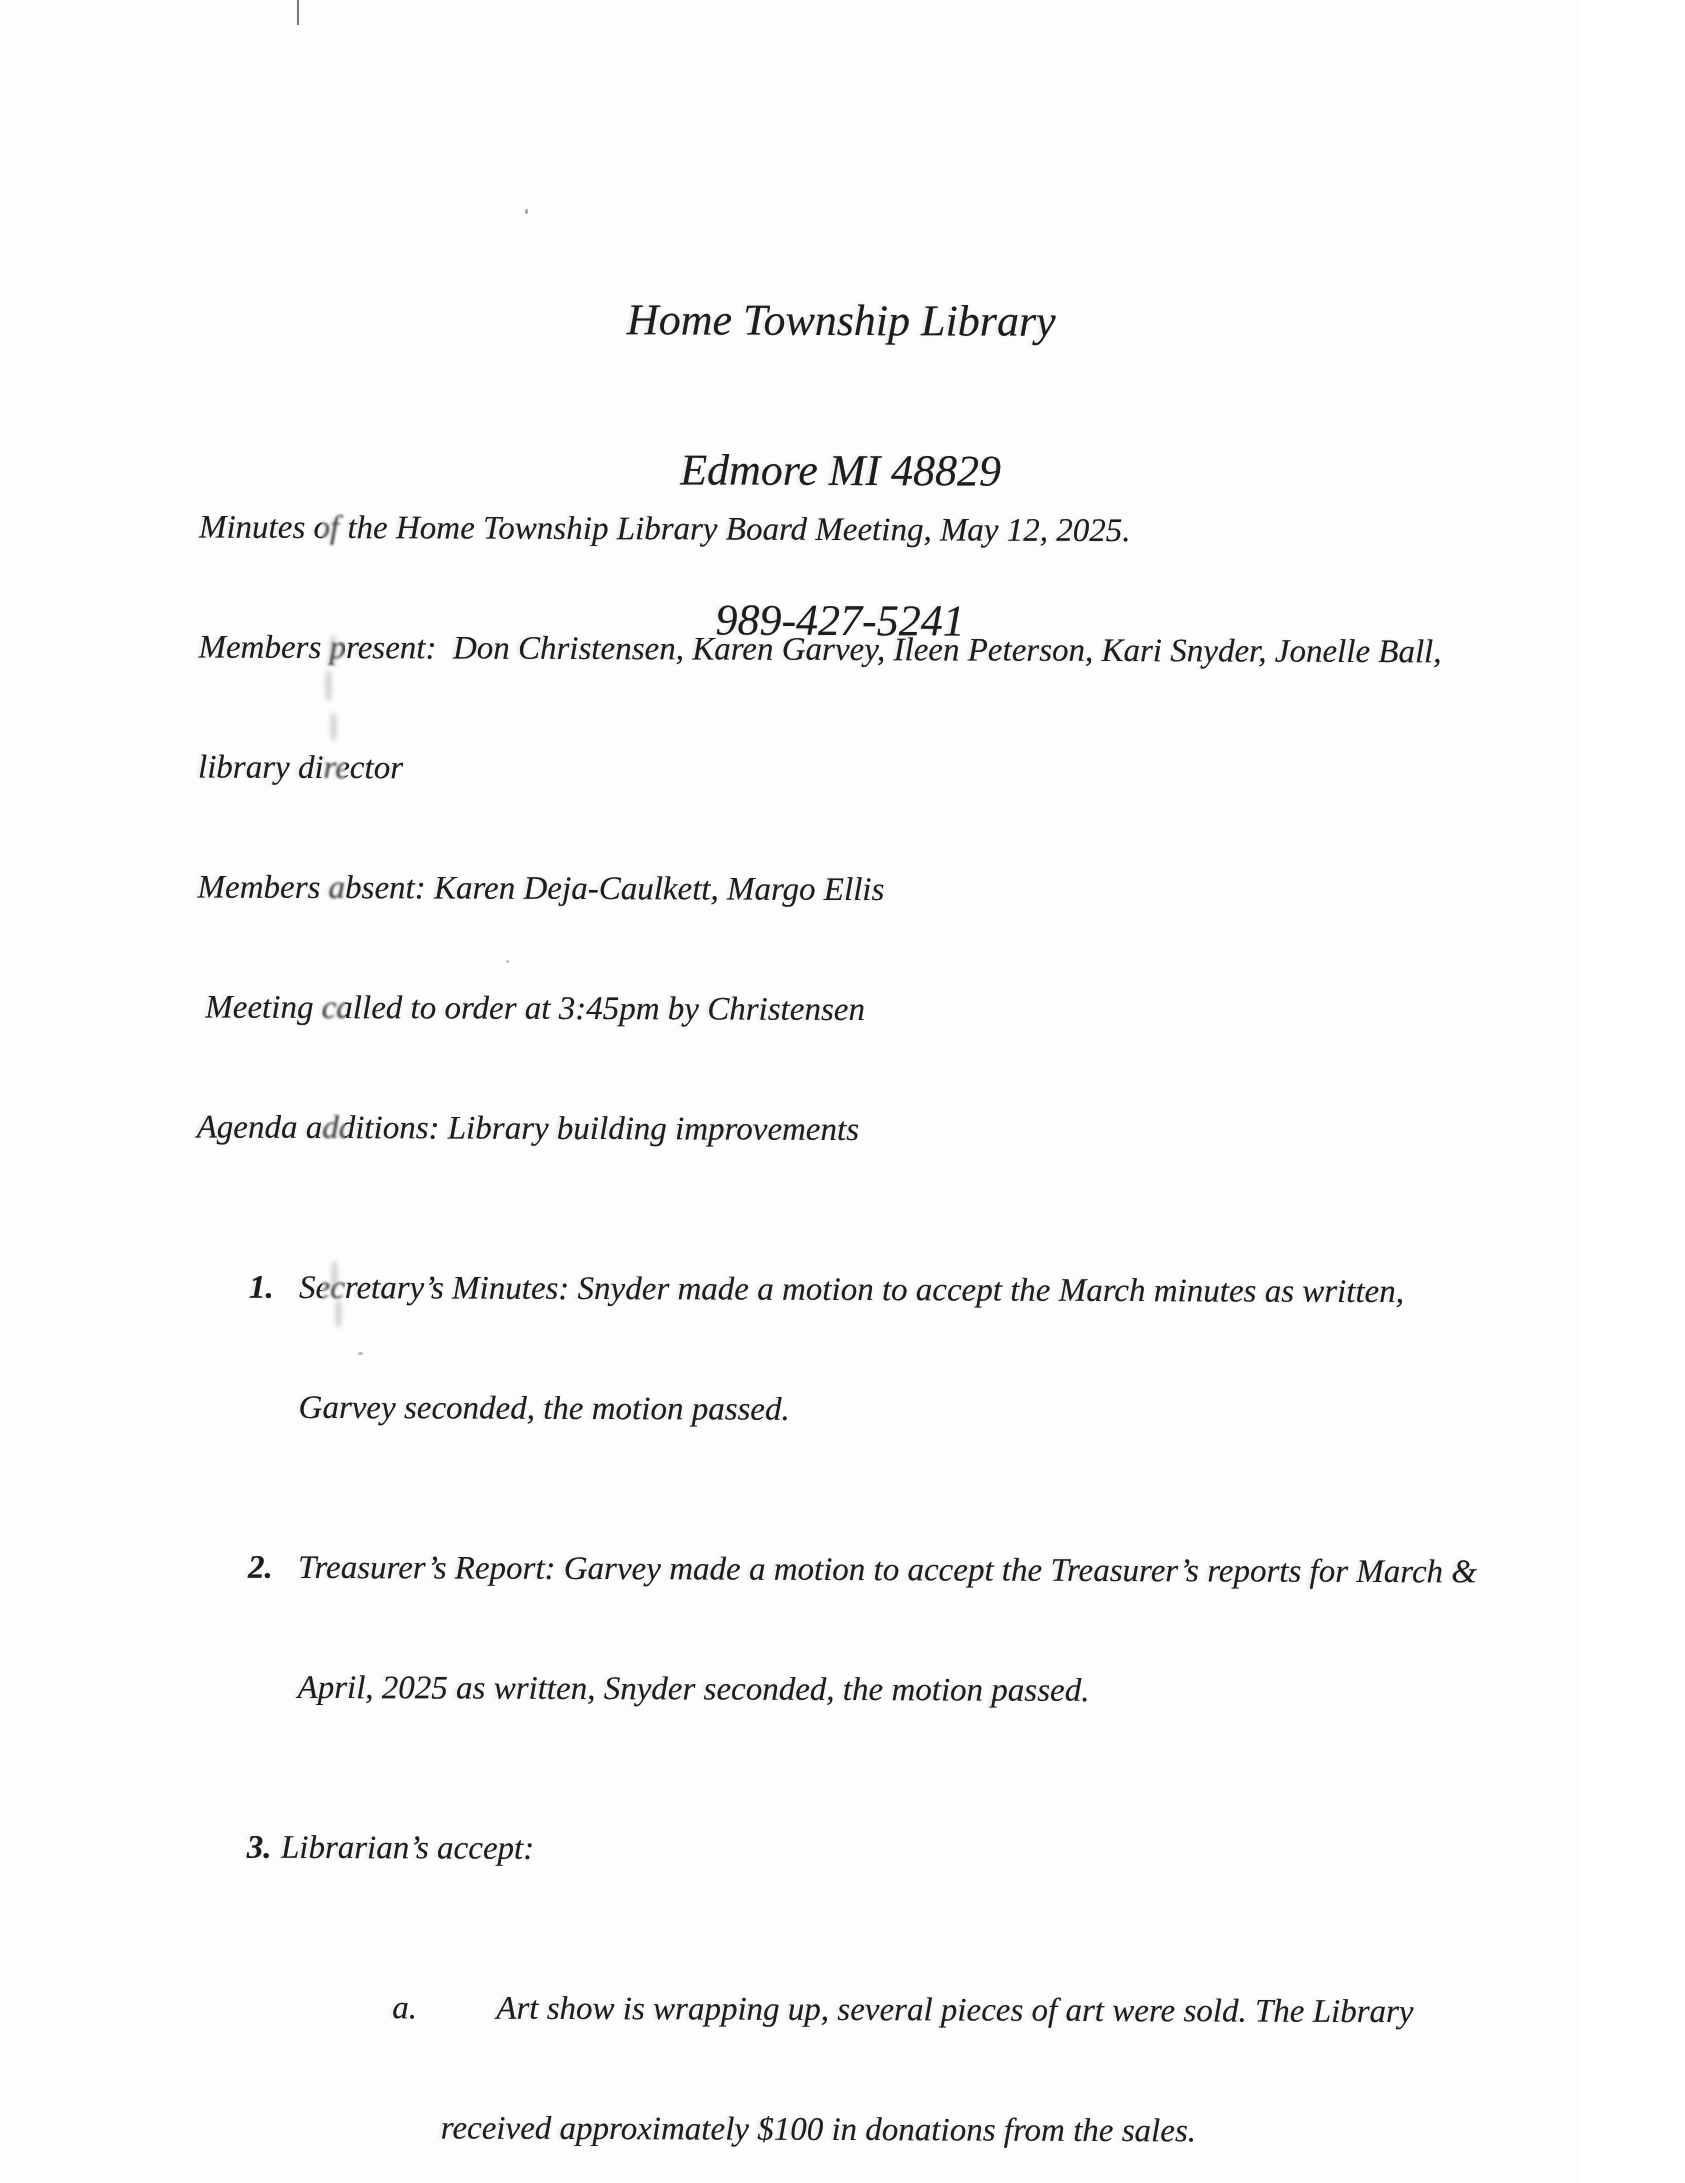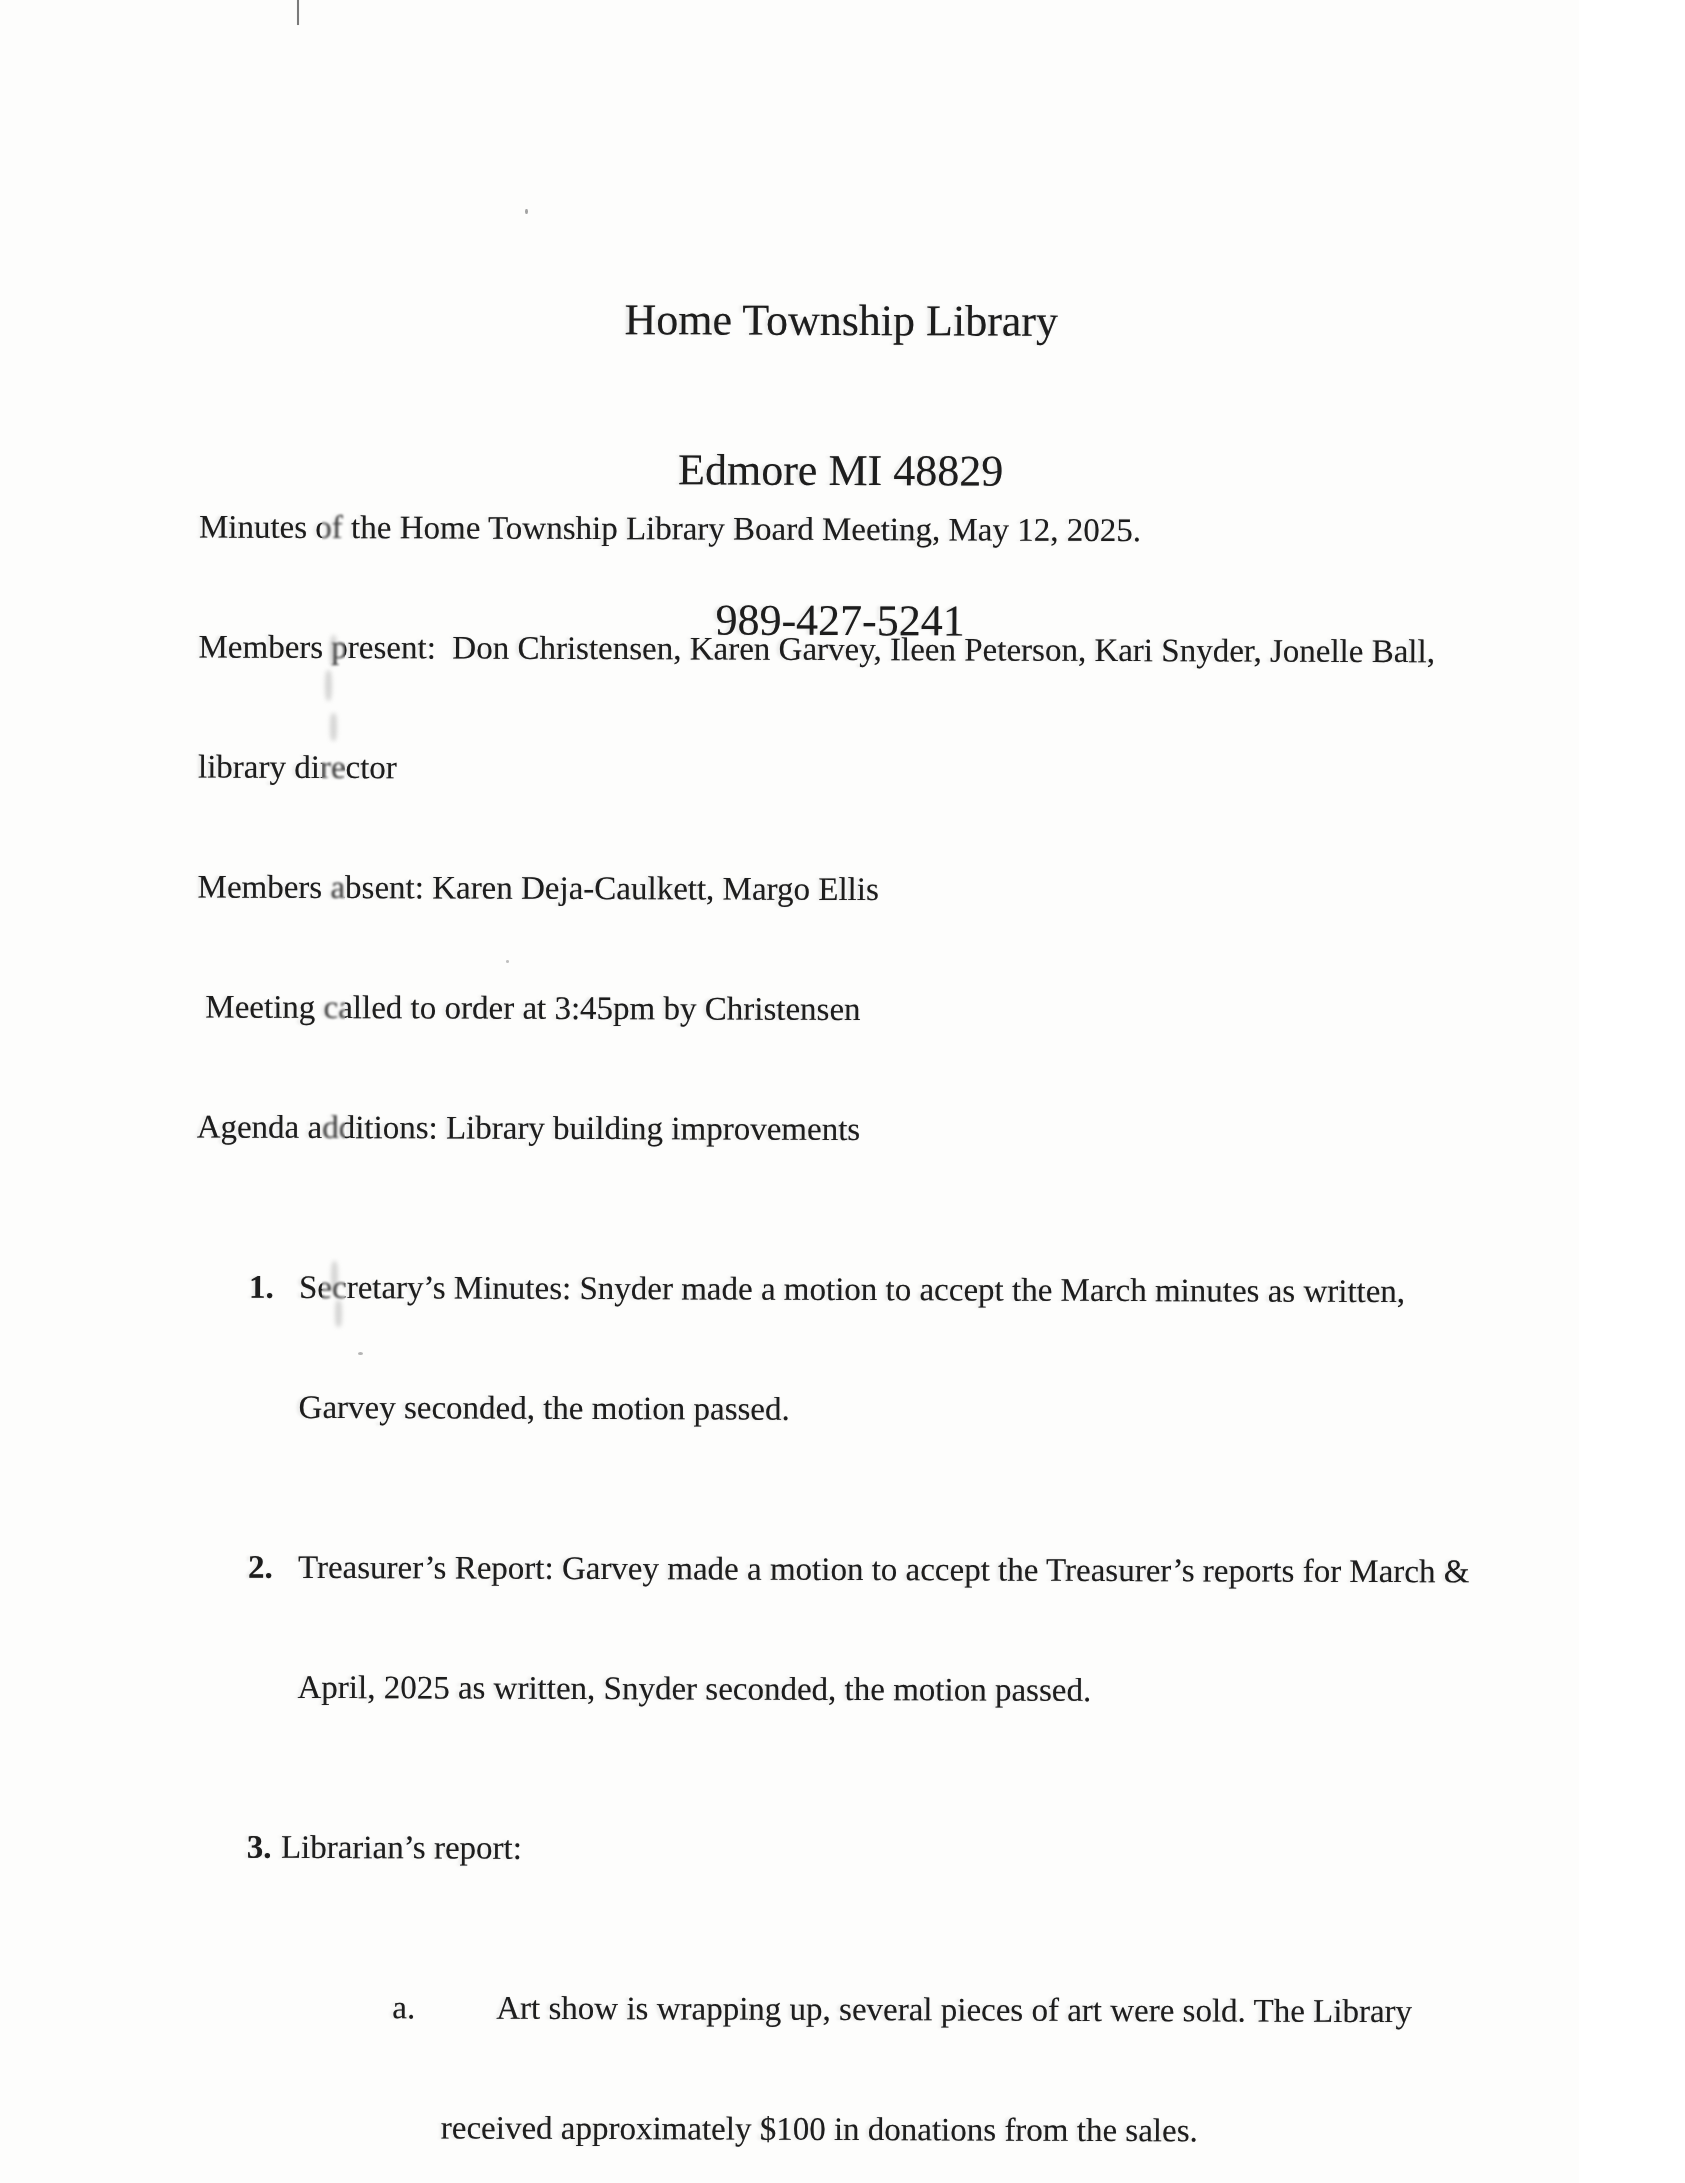--- a/index.html
+++ b/index.html
@@ -8,20 +8,21 @@
     background: #ffffff;
   }
   .page {
     position: relative;
     width: 1579px;
     height: 2183px;
     background: #fdfdfc;
     overflow: hidden;
     font-family: "Liberation Serif", "DejaVu Serif", serif;
     color: #1d1d1d;
+    font-style: italic;
   }
   .tilt {
     position: absolute;
     left: 0; top: 0;
     width: 1685px; height: 2183px;
     transform: rotate(0.22deg);
     transform-origin: 843px 0px;
   }
   
   .ink {
@@ -113,21 +114,21 @@
       <div class="line">Members absent: Karen Deja-Caulkett, Margo Ellis</div>
       <div class="line"> Meeting called to order at 3:45pm by Christensen</div>
       <div class="line">Agenda additions: Library building improvements</div>
 
       <div class="line ind-num"><span class="marker-num">1.</span><span>Secretary’s Minutes: Snyder made a motion to accept the March minutes as written,</span></div>
       <div class="line num-cont">Garvey seconded, the motion passed.</div>
 
       <div class="line ind-num"><span class="marker-num">2.</span><span>Treasurer’s Report: Garvey made a motion to accept the Treasurer’s reports for March &amp;</span></div>
       <div class="line num-cont">April, 2025 as written, Snyder seconded, the motion passed.</div>
 
-      <div class="line ind-num"><span class="marker-num-tight">3.</span><span>Librarian’s report:</span></div>
+      <div class="line ind-num"><span class="marker-num-tight">3.</span><span>Librarian’s accept:</span></div>
 
       <div class="line sub"><span class="marker-sub">a.</span><span>Art show is wrapping up, several pieces of art were sold. The Library</span></div>
       <div class="line sub-cont">received approximately $100 in donations from the sales.</div>
 
       
 
       
 
       
 

